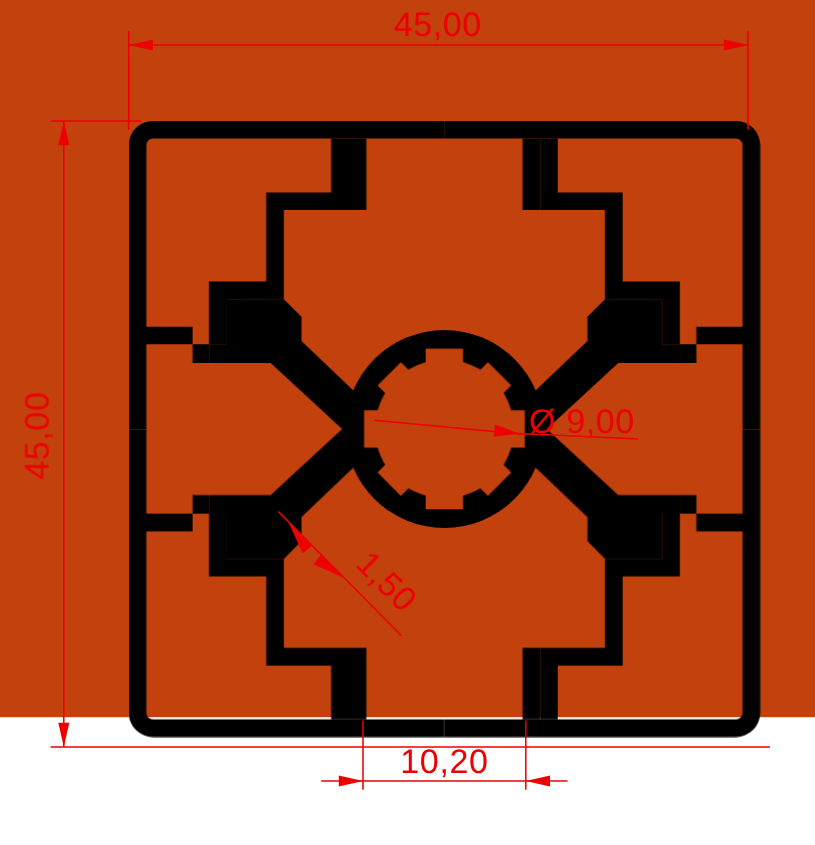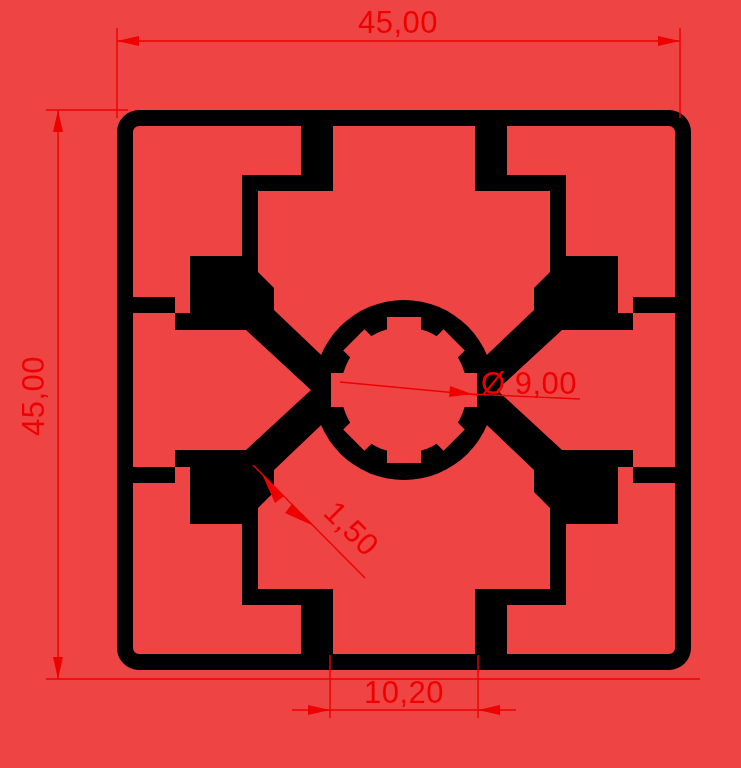--- a/index.html
+++ b/index.html
@@ -9,22 +9,22 @@
   }
   body {
     width: 741px;
     height: 768px;
     overflow: hidden;
     font-family: "Liberation Sans", sans-serif;
   }
   #drawing-root {
     position: relative;
     width: 741px;
-    height: 768px;
-    background: #ef4444;
+    height: 652px;
+    background: #c2410c;
   }
   #drawing-svg {
     display: block;
     width: 741px;
     height: 768px;
   }
   .dim-text {
     font-family: "Liberation Sans", sans-serif;
     font-size: 31px;
     letter-spacing: 0.5px;

